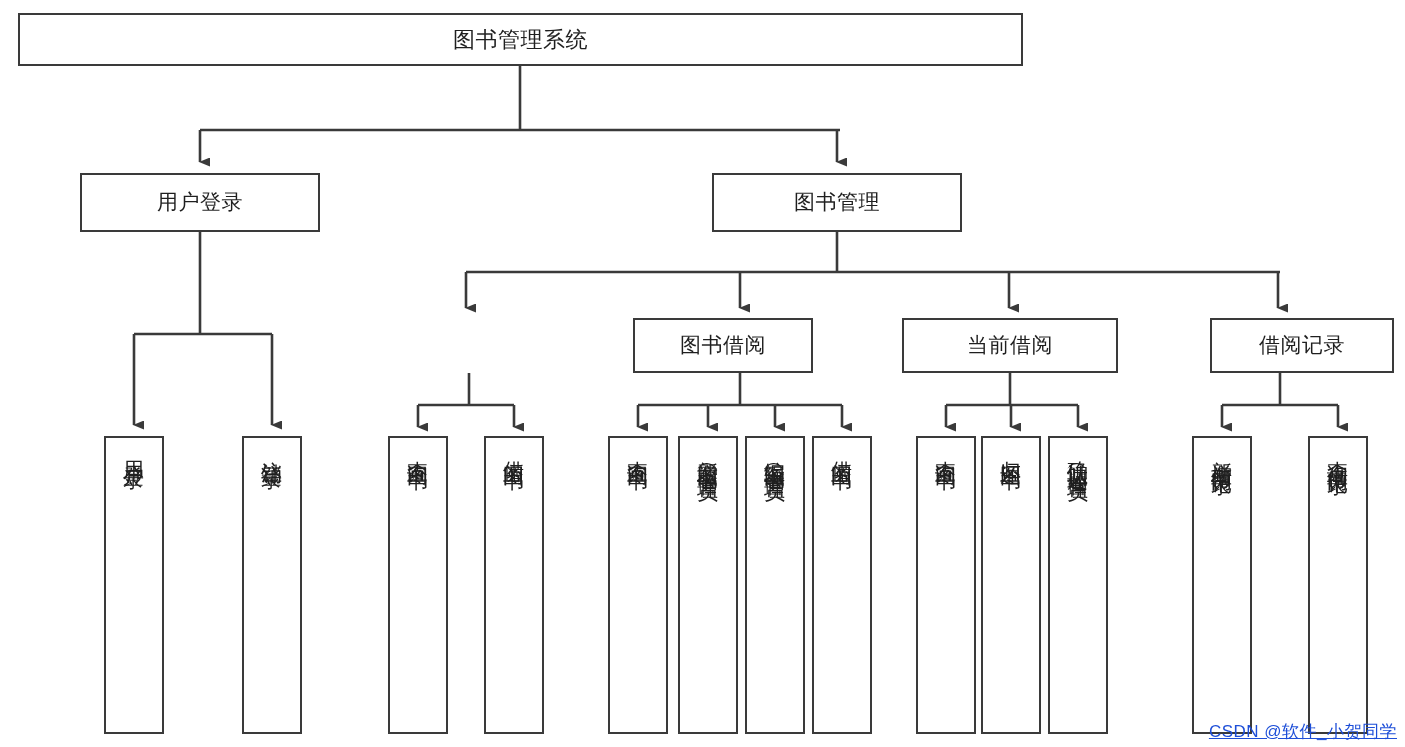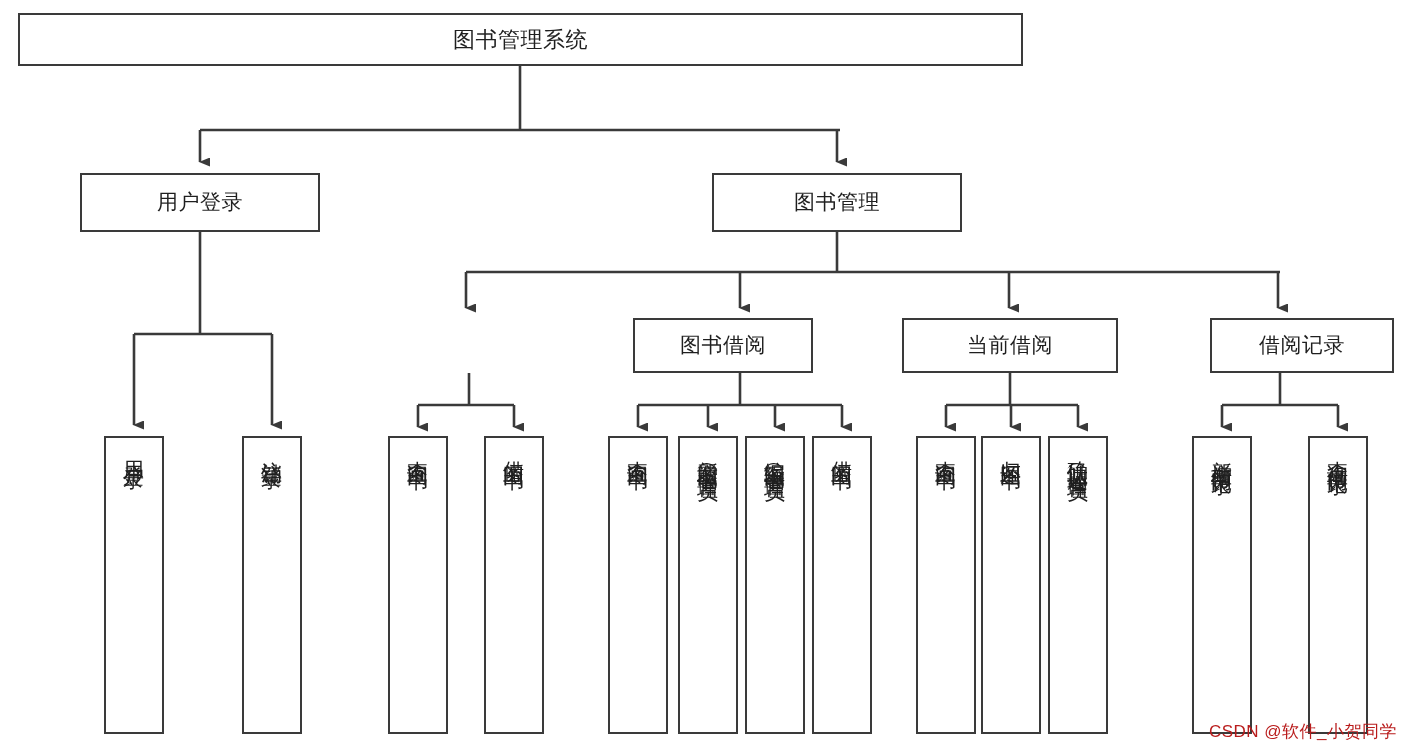--- a/index.html
+++ b/index.html
@@ -58,24 +58,25 @@
     font-size: 21px;
     letter-spacing: 3px;
     line-height: 1;
     white-space: nowrap;
   }
   #watermark {
     position: absolute;
     right: 8px;
     bottom: 4px;
     font-size: 17px;
-    color: #b91c1c;
+    color: #1d4ed8;
     letter-spacing: 0.5px;
     white-space: nowrap;
     user-select: none;
+    text-decoration: underline;
   }
 </style>
 </head>
 <body>
 
 <div id="canvas">
 
   <svg class="wires" viewBox="0 0 1405 747">
     <defs>
       <marker id="arrowhead" markerWidth="9" markerHeight="11" refX="4.5" refY="10" orient="auto" markerUnits="userSpaceOnUse">

